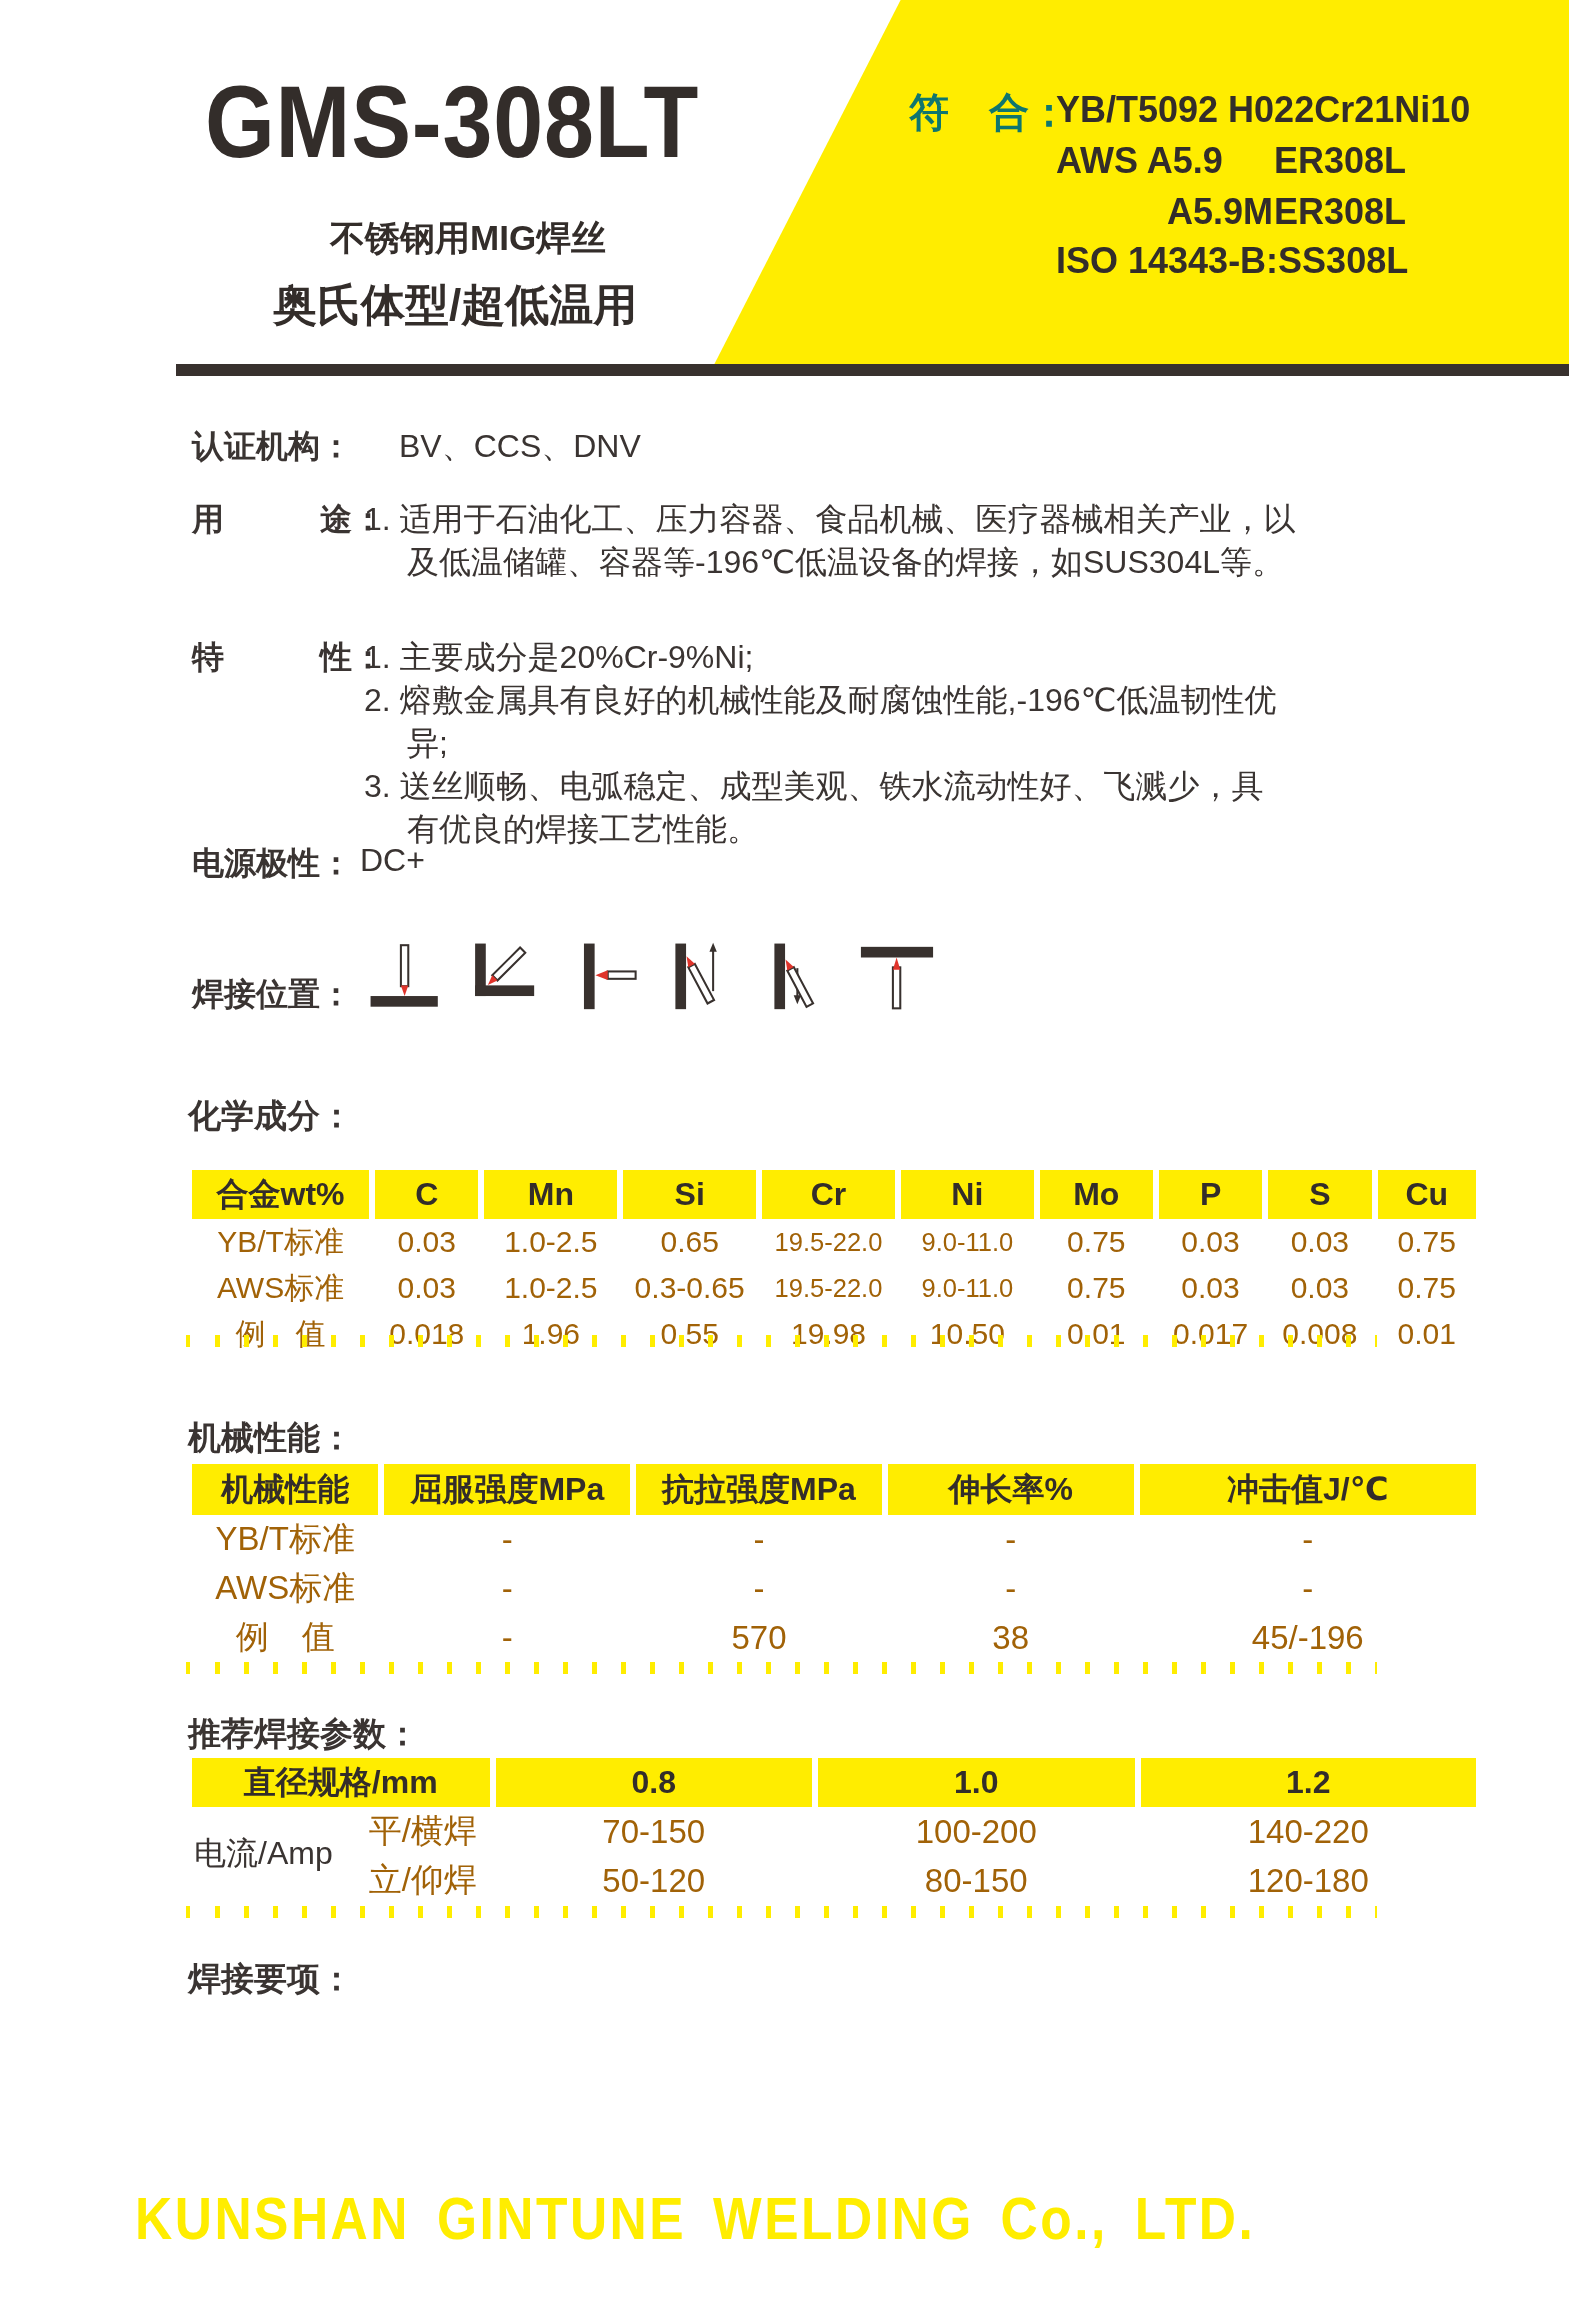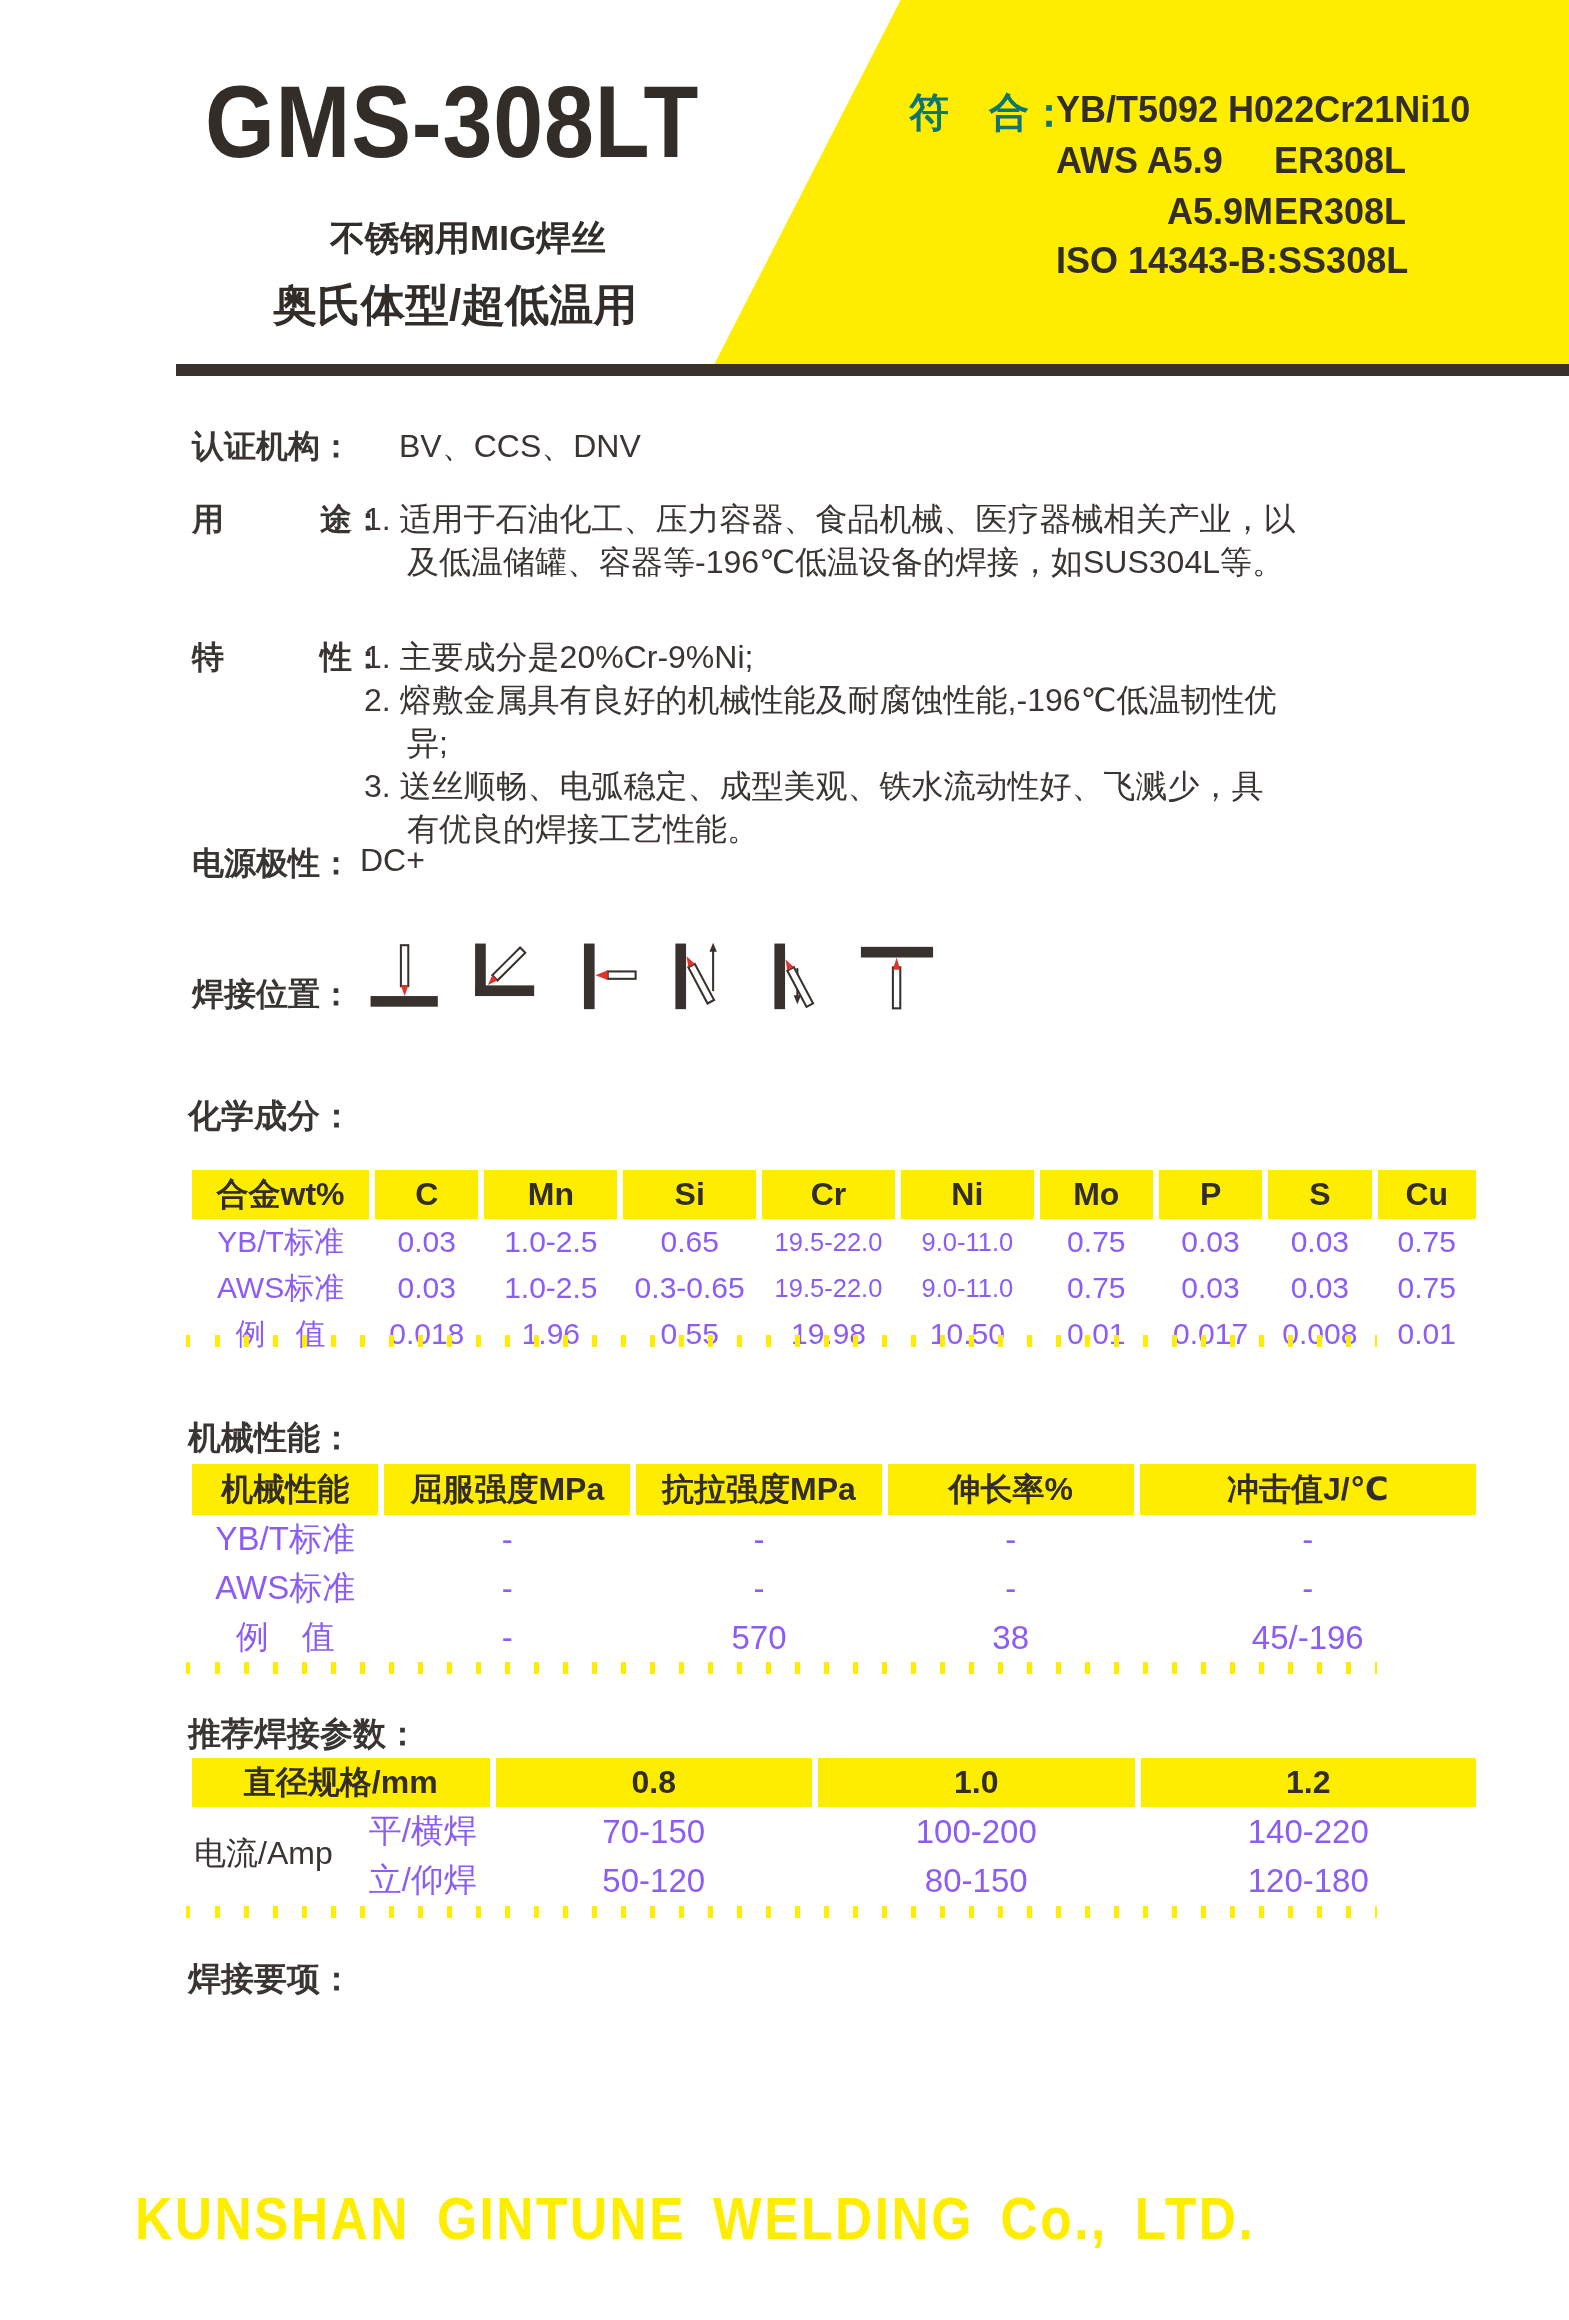--- a/index.html
+++ b/index.html
@@ -34,21 +34,21 @@
   .para{position:absolute;left:364px;width:920px;font-size:32px;line-height:43px;
         padding-left:43px;text-indent:-43px;}
   .para .item{display:block;padding-left:43px;text-indent:-43px;}
   .sec-title{position:absolute;left:188px;font-size:33px;font-weight:bold;white-space:nowrap;}
   
   .pos-row{position:absolute;left:364px;top:938px;display:flex;gap:16.4px;}
   .pos-icon{display:block;width:82px;height:80px;}
   
   table.tbl{position:absolute;left:186px;width:1296px;border-collapse:separate;border-spacing:6.4px 0;table-layout:fixed;}
   table.tbl th{background:#FFED00;font-weight:bold;font-size:32px;color:#332d2a;text-align:center;vertical-align:middle;}
-  table.tbl td{text-align:center;vertical-align:middle;font-size:33px;color:#8b5cf6;}
+  table.tbl td{text-align:center;vertical-align:middle;font-size:33px;color:#a16207;}
   table.chem{top:1142px;margin-top:28px;}
   table.chem th{height:47px;}
   table.chem td{height:44px;font-size:30px;}
   table.chem td.sm{font-size:25.5px;}
   table.mech{top:1464px;}
   table.mech th{height:49px;}
   table.mech td{height:47px;font-size:33px;}
   table.params{top:1758px;}
   table.params th{height:47px;}
   table.params td{height:47px;}

